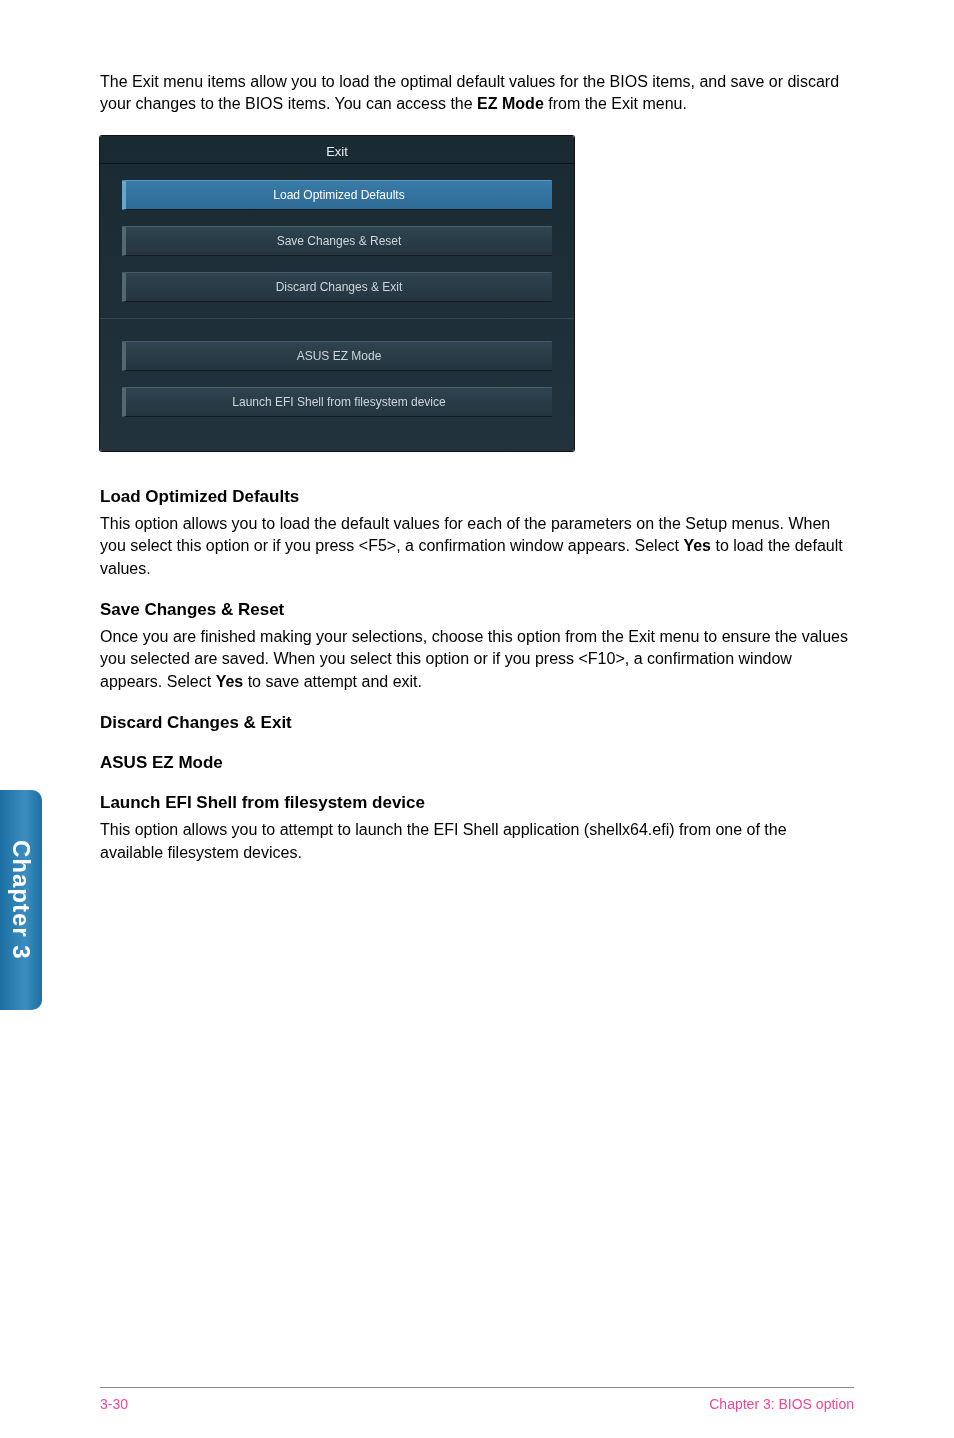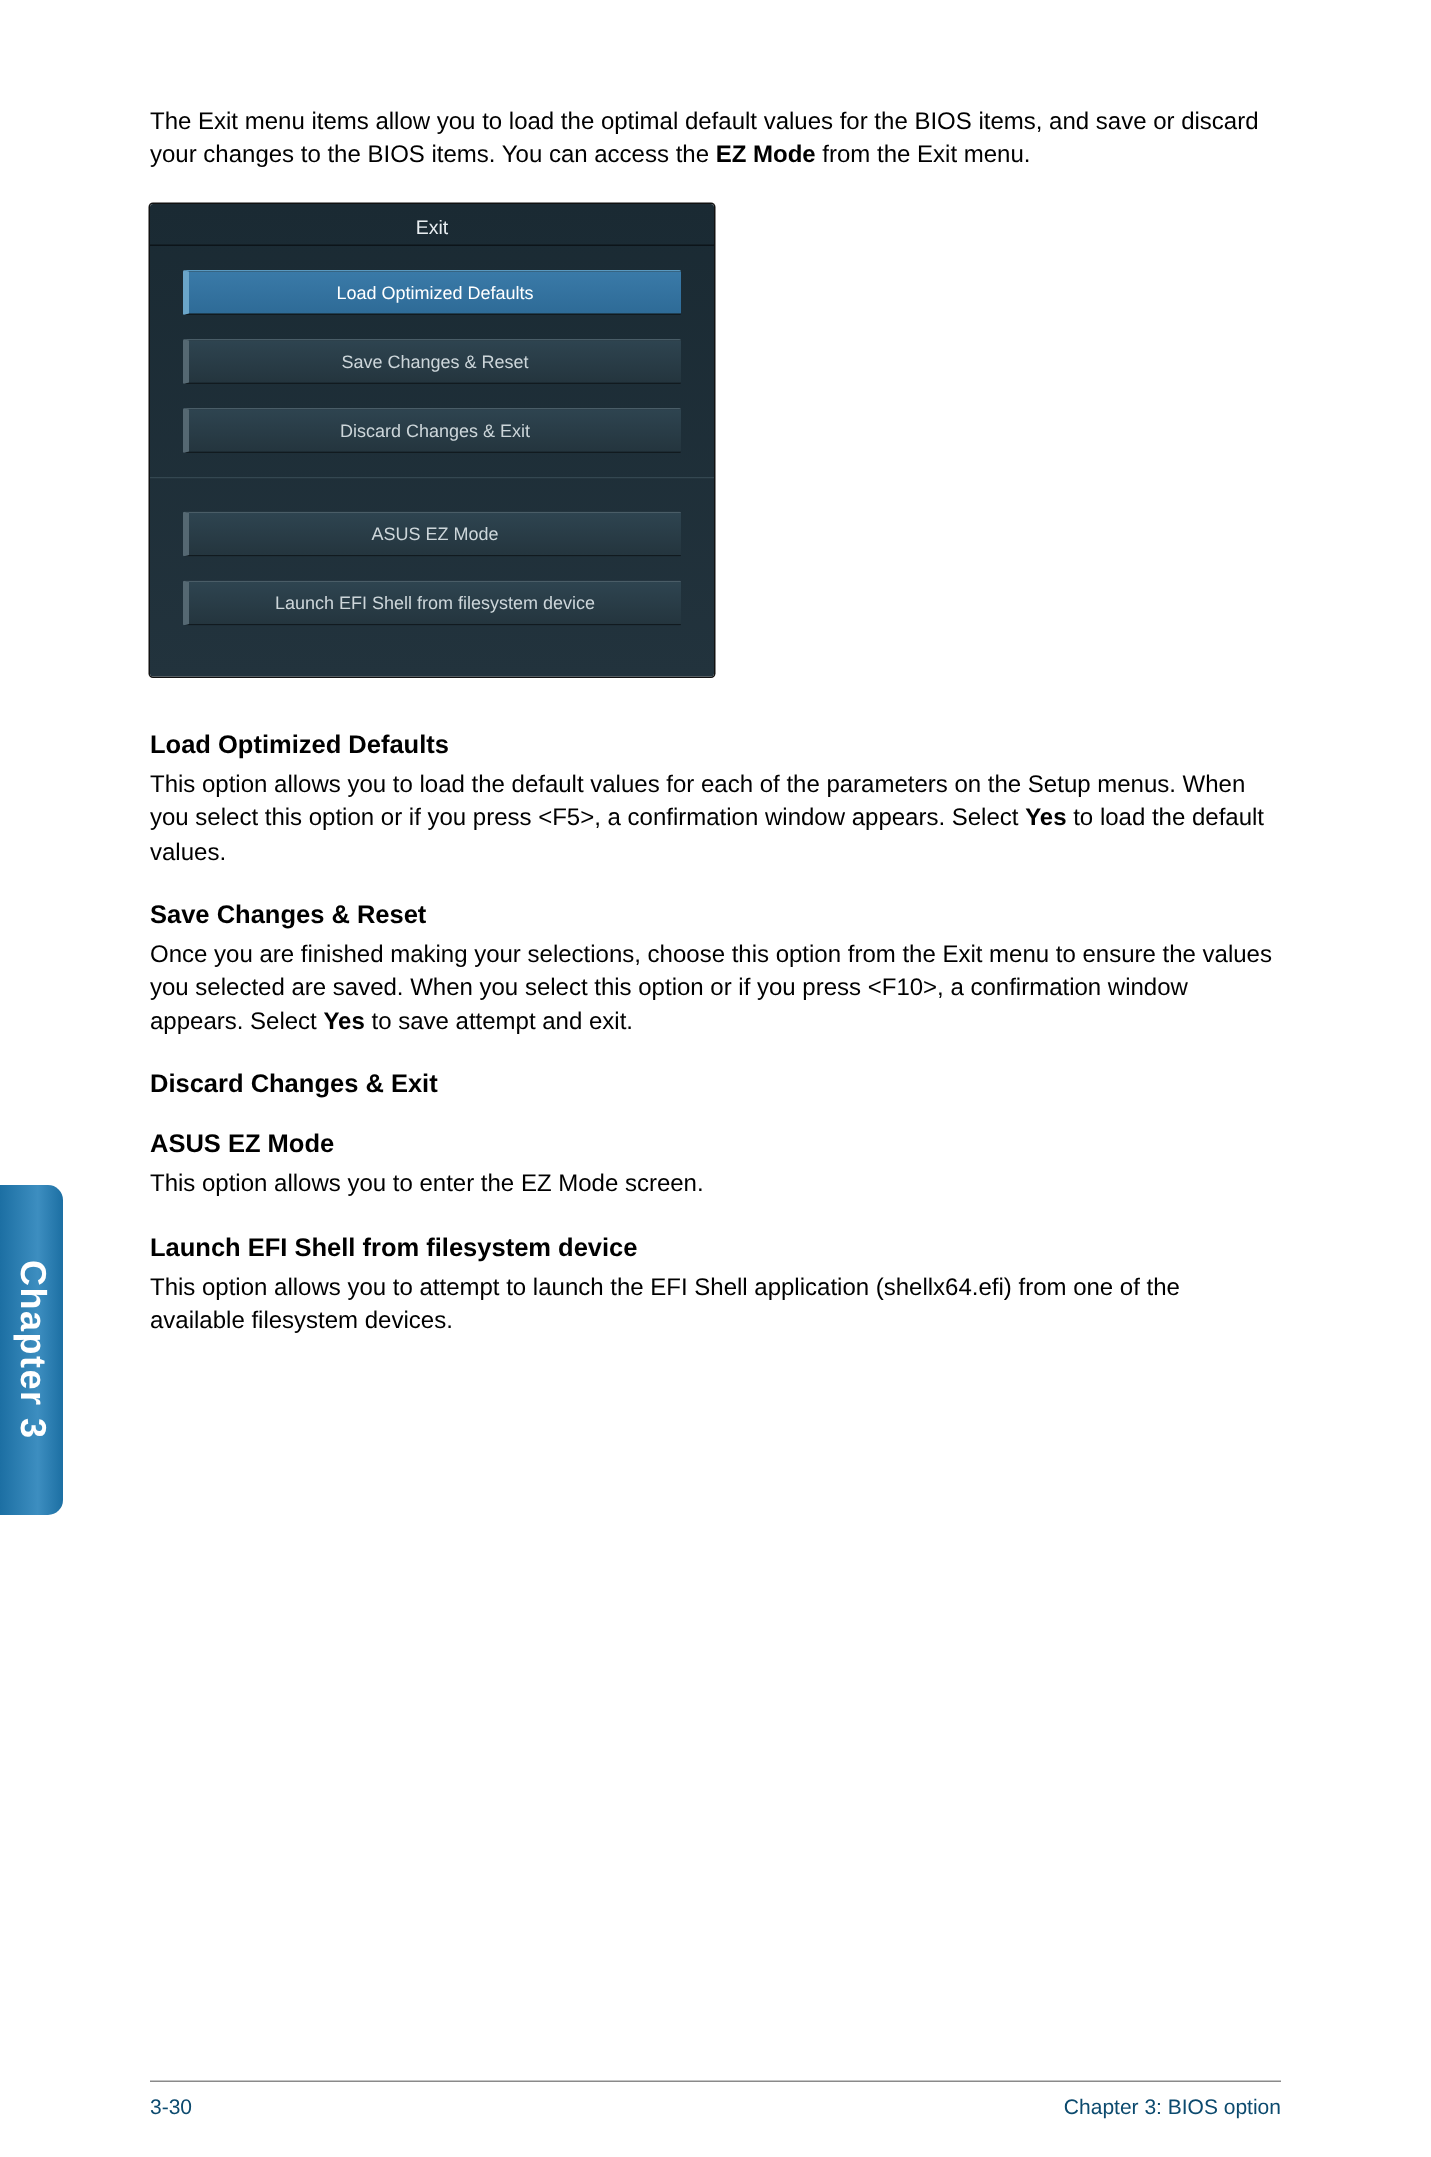--- a/index.html
+++ b/index.html
@@ -23,21 +23,21 @@
   }
   .section-num { display: inline-block; width: 100px; }
   .intro {
     font-size: 16px;
     line-height: 1.4;
     margin-bottom: 20px;
     margin-top: 11px;
   }
   .bold { font-weight: bold; }
   .screenshot {
-    width: 376px;
+    width: 474px;
     background: linear-gradient(#1a2a33, #22333d);
     border-radius: 2px;
     padding: 0;
     margin-bottom: 36px;
     box-shadow: 0 0 0 1px #111;
   }
   .sc-header {
     text-align: center;
     color: #e8eef1;
     font-size: 13px;
@@ -106,21 +106,21 @@
     letter-spacing: 1px;
   }
   .footer {
     position: absolute;
     bottom: 26px;
     left: 100px;
     right: 100px;
     border-top: 1px solid #8a8a8a;
     padding-top: 8px;
     font-size: 14px;
-    color: #0c4a6e;
+    color: #ec4899;
     display: flex;
     justify-content: space-between;
   }
 </style>
 </head>
 <body>
 
 <div class="side-tab">
   <span>Chapter 3</span>
 </div>
@@ -151,21 +151,20 @@
   </p>
 
   <div class="subhead">Save Changes &amp; Reset</div>
   <p class="para">
     <span>Once you are finished making your selections, choose this option from the Exit menu to ensure the values you selected are saved. When you select this option or if you press &lt;F10&gt;, a confirmation window appears. Select </span><span class="bold">Yes</span><span> to save attempt and exit.</span>
   </p>
 
   <div class="subhead">Discard Changes &amp; Exit</div>
 
   <div class="subhead">ASUS EZ Mode</div>
-  <p class="para">This option allows you to enter the EZ Mode screen.</p>
 
   <div class="subhead">Launch EFI Shell from filesystem device</div>
   <p class="para">This option allows you to attempt to launch the EFI Shell application (shellx64.efi) from one of the available filesystem devices.</p>
 
   <div class="footer">
     <span>3-30</span>
     <span>Chapter 3: BIOS option</span>
   </div>
 </div>
 

